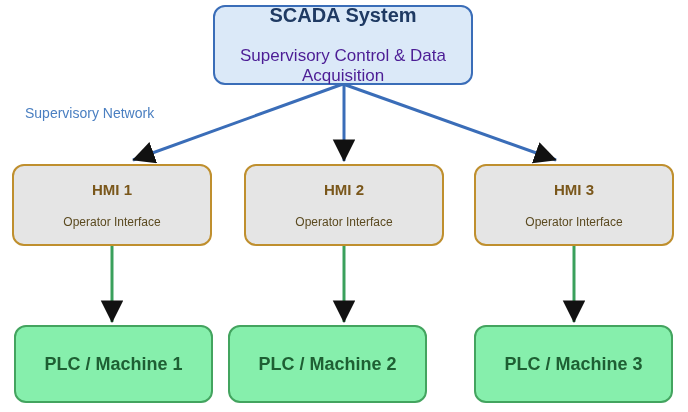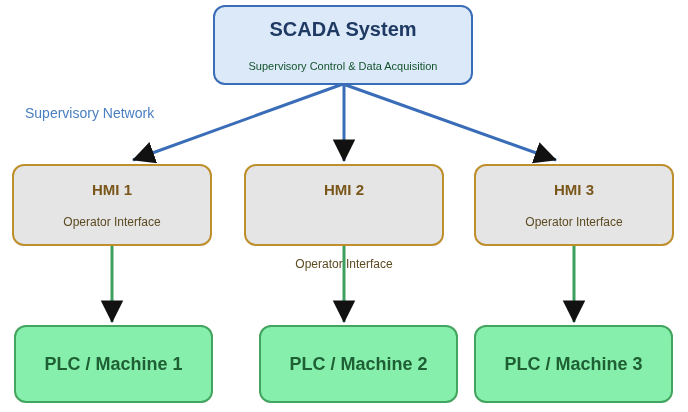--- a/index.html
+++ b/index.html
@@ -18,38 +18,38 @@
     display:flex;flex-direction:column;
     align-items:center;justify-content:center;
     text-align:center;
   }
   .node-scada{
     left:213px;top:5px;width:260px;height:80px;
     background:#dbe9f8;border:2.5px solid #3a6db8;
     gap:20px;
   }
   .scada-title{font-size:20px;font-weight:bold;color:#1f3a63;line-height:1.1;}
-  .scada-subtitle{font-size:11px;color:#14532d;text-align:right;}
+  .scada-subtitle{font-size:17px;color:#4c1d95;}
   .node-hmi{
     width:200px;height:82px;top:164px;
     background:#e5e5e5;border:2.5px solid #bf8f2e;
     justify-content:flex-start;
   }
   .node-hmi .hmi-title{font-size:15px;font-weight:bold;color:#7a571b;margin-top:15px;}
   .node-hmi .hmi-subtitle{font-size:12px;color:#5b4a20;margin-top:17px;}
   #hmi-1{left:12px;}
-  #hmi-2{left:244px;gap:42px;}
+  #hmi-2{left:244px;}
   #hmi-3{left:474px;}
   .node-plc{
     width:199px;height:78px;top:325px;
     background:#86efac;border:2.5px solid #43a45f;
   }
   .plc-title{font-size:18px;font-weight:bold;color:#1e5f33;}
   #plc-1{left:14px;}
-  #plc-2{left:259px;}
+  #plc-2{left:228px;}
   #plc-3{left:474px;}
   .edge-label{position:absolute;white-space:nowrap;}
   #label-supervisory{left:25px;top:105px;font-size:14px;color:#4a7fc1;}
   #label-control{left:24px;top:281px;font-size:14px;color:#595959;}
 </style>
 </head>
 <body>
 
 <div id="canvas">
 

